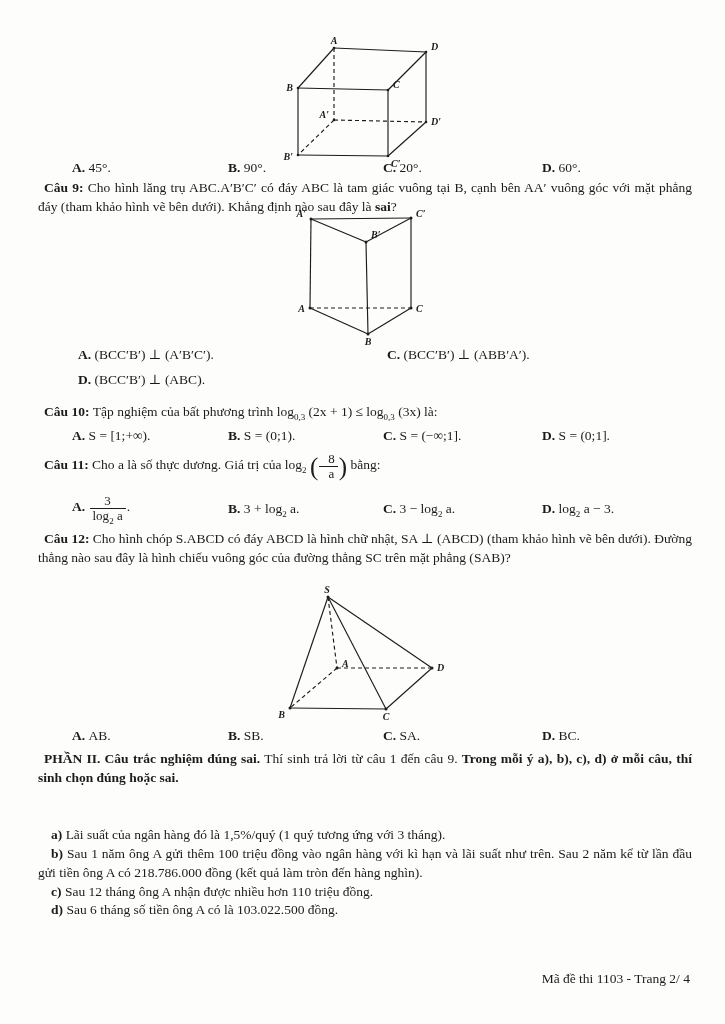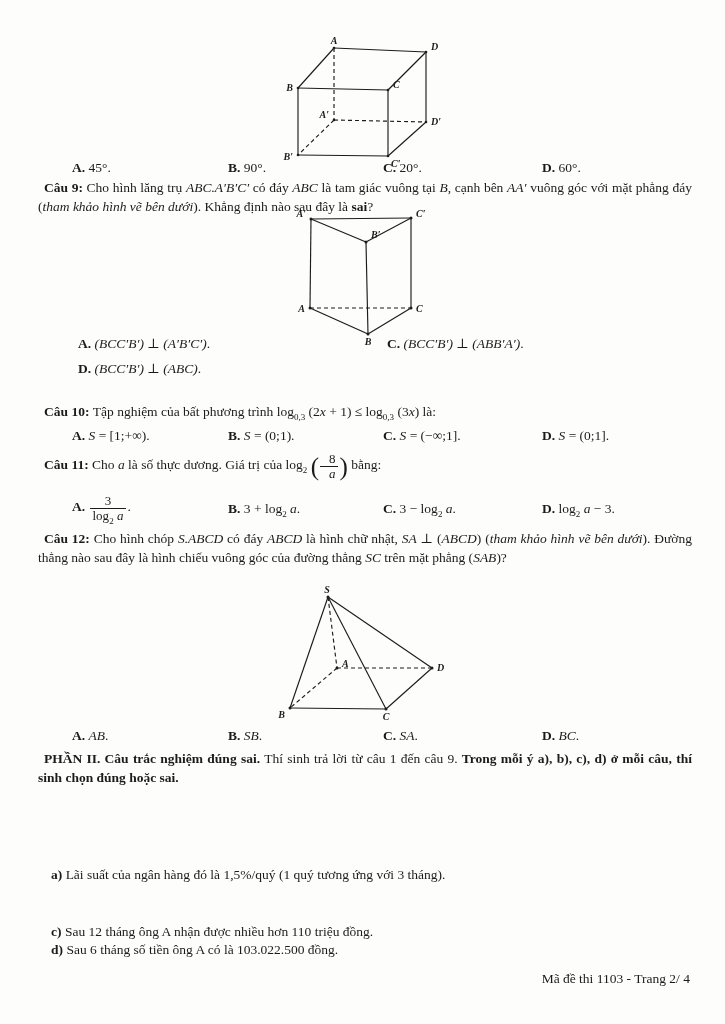--- a/index.html
+++ b/index.html
@@ -3,23 +3,23 @@
 <meta charset="utf-8">
 <style>
   html,body{margin:0;padding:0;background:#e8e8e6;}
   .page{
     position:relative;width:725px;height:1024px;margin:0 auto;
     background:#fdfdfb;color:#1b1b1b;
     font-family:"Liberation Serif","DejaVu Serif","DejaVu Sans",serif;
     font-size:13.5px;line-height:19px;overflow:hidden;
   }
   .para{position:absolute;left:38px;width:654px;text-align:justify;text-indent:6px;}
-  .item{text-indent:13px;margin-top:40px;}
+  .item{text-indent:13px;}
   .b{font-weight:bold;}
-  .i{font-style:italic;}
+  .i{}
   sub{font-size:9px;line-height:0;font-family:Liberation Serif, serif;}
   .bigp{font-size:25px;font-weight:normal;vertical-align:-6px;line-height:0;}
   .frac{display:inline-block;text-align:center;vertical-align:middle;line-height:1.05;font-size:13px;margin:0 1px;}
   .frac .num{display:block;padding:0 3px;}
   .frac .den{display:block;border-top:1px solid #1b1b1b;padding:0 3px;}
   .row4{position:absolute;left:72px;width:622px;display:grid;grid-template-columns:156px 155px 159px 1fr;align-items:baseline;}
   .row4.tall{align-items:center;}
   .rowgrid2{position:absolute;left:78px;width:616px;display:grid;grid-template-columns:309px 1fr;row-gap:6px;}
   .fig{position:absolute;}
   .fig line{stroke:#1c1c1c;stroke-width:1.15;}
@@ -90,21 +90,21 @@
     <circle cx="118" cy="98" r="1.5"></circle>
       <circle cx="75" cy="124" r="1.5"></circle>
     <text x="13" y="7" text-anchor="end">A′</text>
     <text x="123" y="7" text-anchor="start">C′</text>
     <text x="78" y="28" text-anchor="start">B′</text>
     <text x="12" y="102" text-anchor="end">A</text>
     <text x="123" y="102" text-anchor="start">C</text>
     <text x="75" y="135" text-anchor="middle">B</text>
   </svg>
 
-  <div class="rowgrid2" style="top:334px">
+  <div class="rowgrid2" style="top:345px">
     <span><span class="b">A. </span><span class="i">(BCC′B′)</span><span> ⊥ </span><span class="i">(A′B′C′)</span><span>.</span></span>
     <span><span class="b">C. </span><span class="i">(BCC′B′)</span><span> ⊥ </span><span class="i">(ABB′A′)</span><span>.</span></span>
     <span><span class="b">D. </span><span class="i">(BCC′B′)</span><span> ⊥ </span><span class="i">(ABC)</span><span>.</span></span>
   </div>
 
   <div class="para" style="top:402px"><span class="b">Câu 10: </span><span>Tập nghiệm của bất phương trình log</span><sub>0,3</sub><span> (2</span><span class="i">x</span><span> + 1) ≤ log</span><sub>0,3</sub><span> (3</span><span class="i">x</span><span>) là:</span></div>
   <div class="row4" style="top:426px">
     <span><span class="b">A. </span><span class="i">S</span><span> = [1;+∞).</span></span>
     <span><span class="b">B. </span><span class="i">S</span><span> = (0;1).</span></span>
     <span><span class="b">C. </span><span class="i">S</span><span> = (−∞;1].</span></span>
@@ -145,19 +145,20 @@
   <div class="row4" style="top:726px">
     <span><span class="b">A. </span><span class="i">AB</span><span>.</span></span>
     <span><span class="b">B. </span><span class="i">SB</span><span>.</span></span>
     <span><span class="b">C. </span><span class="i">SA</span><span>.</span></span>
     <span><span class="b">D. </span><span class="i">BC</span><span>.</span></span>
   </div>
 
   <div class="para" style="top:749px"><span class="b">PHẦN II. Câu trắc nghiệm đúng sai. </span><span>Thí sinh trả lời từ câu 1 đến câu 9. </span><span class="b">Trong mỗi ý a), b), c), d) ở mỗi câu, thí sinh chọn đúng hoặc sai.</span></div>
 
   <div class="para item" style="top:825px"><span class="b">a) </span><span>Lãi suất của ngân hàng đó là 1,5%/quý (1 quý tương ứng với 3 tháng).</span></div>
+  <div class="para item" style="top:844px"><span class="b">b) </span><span>Sau 1 năm ông A gửi thêm 100 triệu đồng vào ngân hàng với kì hạn và lãi suất như trên. Sau 2 năm kể từ lần đầu gửi tiền ông A có 218.786.000 đồng (</span><span class="i">kết quả làm tròn đến hàng nghìn</span><span>).</span></div>
   <div class="para item" style="top:882px"><span class="b">c) </span><span>Sau 12 tháng ông A nhận được nhiều hơn 110 triệu đồng.</span></div>
   <div class="para item" style="top:900px"><span class="b">d) </span><span>Sau 6 tháng số tiền ông A có là 103.022.500 đồng.</span></div>
 
 
   <div class="footer">Mã đề thi 1103 - Trang 2/ 4</div>
 
 </div>
 
 </body></html>

